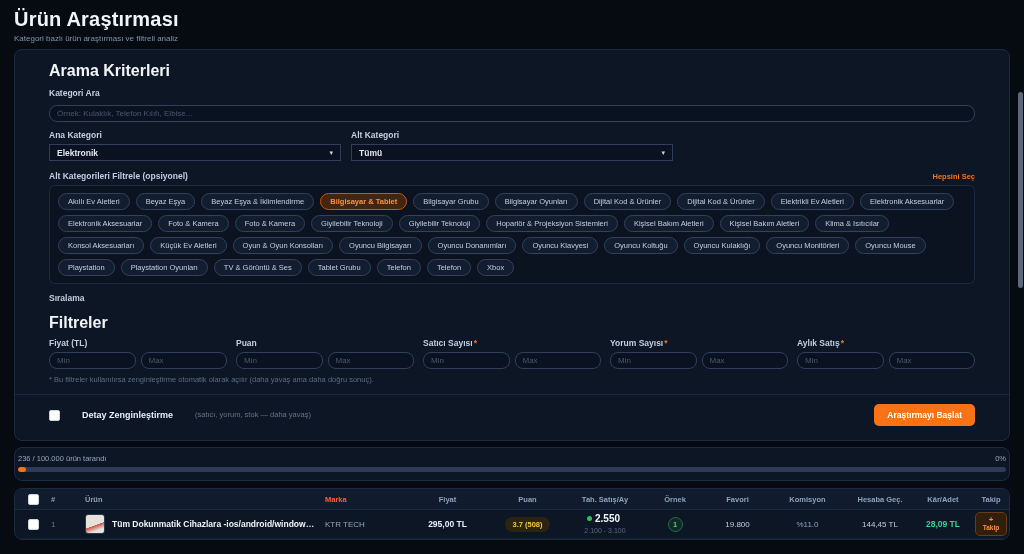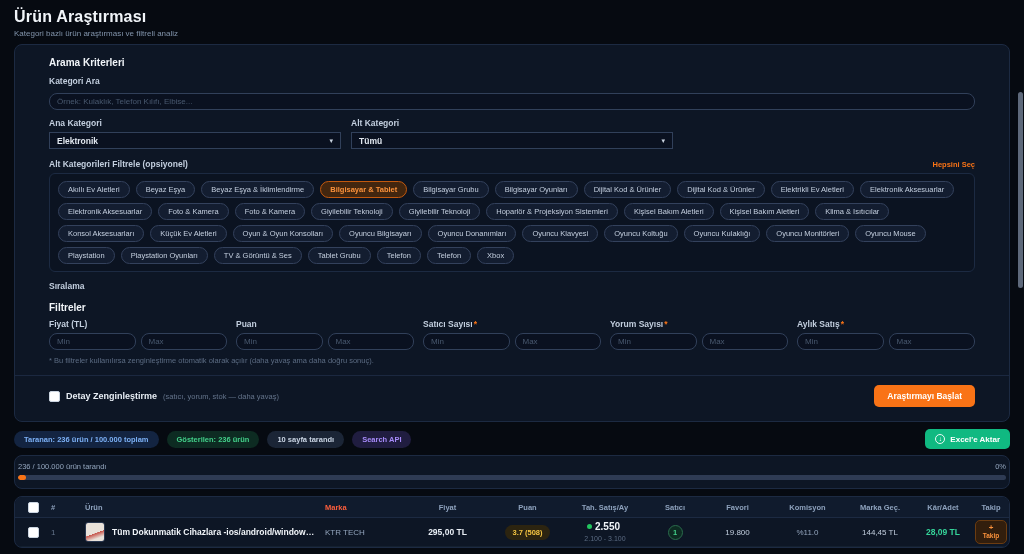--- a/index.html
+++ b/index.html
@@ -5,27 +5,27 @@
   *{margin:0;padding:0;box-sizing:border-box}
   html,body{width:1024px;height:554px}
   body{
     background:#060a11;
     font-family:"Liberation Sans","DejaVu Sans",sans-serif;
     color:#e2e8f0;
     overflow:hidden;
     position:relative;
   }
   .page{padding:8px 14px 0}
-  h1{font-size:16px;font-weight:bold;color:#f1f5f9;letter-spacing:.2px}
+  h1{font-size:20px;font-weight:bold;color:#f1f5f9;letter-spacing:.2px}
   .subtitle{font-size:8px;color:#8294ab;margin-top:3px}
 
   .card{background:#0d1625;border:1px solid #1c2a42;border-radius:8px}
   .criteria-card{margin-top:6px;padding:12px 34px 12px}
 
-  .card-heading{font-size:10px;font-weight:bold;color:#f1f5f9;margin-bottom:8px}
+  .card-heading{font-size:16px;font-weight:bold;color:#f1f5f9;margin-bottom:8px}
   .label{font-size:8.5px;font-weight:bold;color:#c2cede;margin-bottom:4px}
   .star{color:#f97316;margin-left:1px}
 
   .text-input{
     width:100%;height:17px;background:#0a1120;border:1px solid #31405a;border-radius:8px;
     color:#cbd5e1;font-size:8px;padding:0 7px;outline:none;font-family:inherit;
   }
   .text-input::placeholder{color:#49596f}
 
   .select{
@@ -55,21 +55,21 @@
 
   .filters-heading{margin-top:11px;margin-bottom:6px}
   .filters-grid{display:grid;grid-template-columns:repeat(5,1fr);gap:9px}
   .minmax{display:flex;gap:5px}
   .note{font-size:7.5px;color:#5b6b82;margin-top:6px}
 
   .card-footer{
     border-top:1px solid #1b2840;margin:10px -34px 0;padding:9px 34px 2px;
     display:flex;justify-content:space-between;align-items:center;
   }
-  .enrich{display:flex;align-items:center;gap:6px;cursor:pointer}
+  .enrich{display:flex;gap:22px;cursor:pointer}
   .checkbox{width:11px;height:11px;background:#ffffff;border:1px solid #cbd5e1;border-radius:2px;display:inline-block;flex:none}
   .enrich-label{font-size:9px;font-weight:bold;color:#e8eef5}
   .enrich-hint{font-size:7.5px;color:#64748b}
   .start-btn{
     background:#f97316;border:none;border-radius:5px;color:#fff;font-weight:bold;
     font-size:8.5px;padding:6px 13px;cursor:pointer;font-family:inherit;
   }
 
   .status-row{display:flex;align-items:center;gap:8px;margin-top:7px}
   .badges{display:flex;gap:8px}
@@ -269,33 +269,20 @@
     <div class="card-footer">
       <label class="enrich">
         <span class="checkbox"></span>
         <span class="enrich-label">Detay Zenginleştirme</span>
         <span class="enrich-hint">(satıcı, yorum, stok — daha yavaş)</span>
       </label>
       <button class="start-btn">Araştırmayı Başlat</button>
     </div>
   </section>
 
-  <div class="status-row">
-    <div class="badges">
-
-    <span class="badge badge-blue">Taranan: 236 ürün / 100.000 toplam</span>
-        <span class="badge badge-green">Gösterilen: 236 ürün</span>
-        <span class="badge badge-gray">10 sayfa tarandı</span>
-        <span class="badge badge-purple">Search API</span>
-      </div>
-    <button class="export-btn">
-      <span class="dl-icon">↓</span>
-      <span>Excel'e Aktar</span>
-    </button>
-  </div>
 
   <section class="card progress-card">
     <div class="progress-top">
       <span>236 / 100.000 ürün tarandı</span>
       <span>0%</span>
     </div>
     <div class="progress-track">
       <div class="progress-fill" style="width: 0.8%;"></div>
     </div>
   </section>
@@ -304,24 +291,24 @@
     <div class="trow thead">
       <div class="cell center">
           <span class="checkbox"></span>
         </div>
       <div class="cell">#</div>
       <div class="cell" style="padding-left:8px">Ürün</div>
       <div class="cell col-marka">Marka</div>
       <div class="cell center">Fiyat</div>
       <div class="cell center">Puan</div>
       <div class="cell center">Tah. Satış/Ay</div>
-      <div class="cell center">Satıcı</div>
+      <div class="cell center">Örnek</div>
       <div class="cell center">Favori</div>
       <div class="cell center">Komisyon</div>
-      <div class="cell center">Marka Geç.</div>
+      <div class="cell center">Hesaba Geç.</div>
       <div class="cell center">Kâr/Adet</div>
       <div class="cell center">Takip</div>
     </div>
 
     <div>
 
     <div class="trow tbody-row">
         <div class="cell center">
             <span class="checkbox"></span>
           </div>

